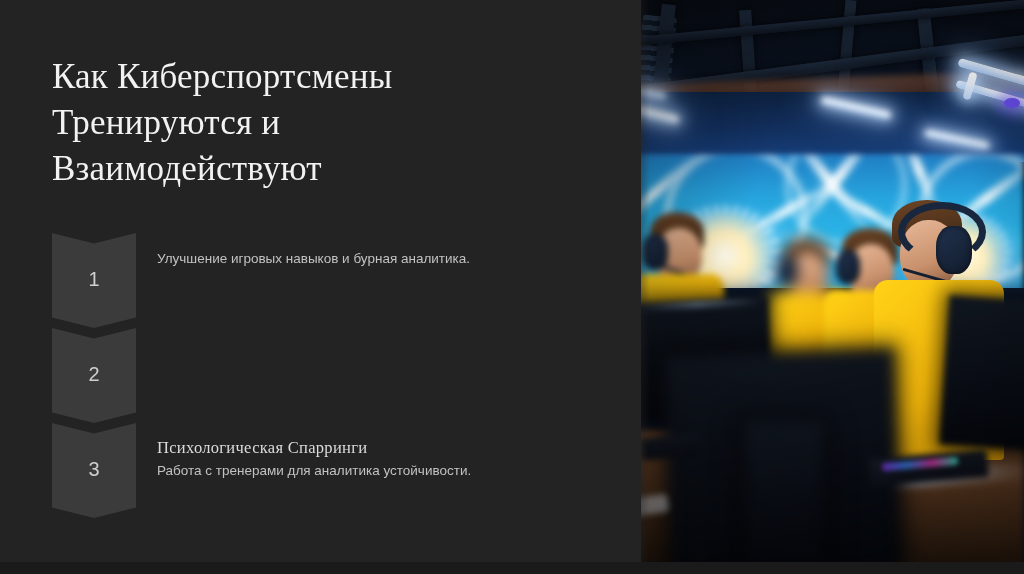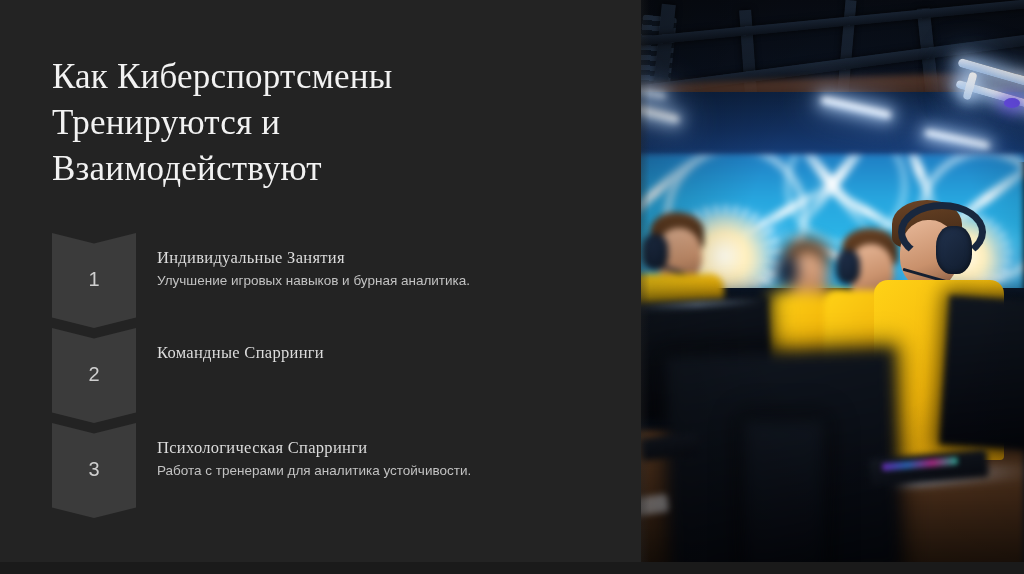--- a/index.html
+++ b/index.html
@@ -474,31 +474,29 @@
 Тренируются и
 Взаимодействуют</div>
 
     <div class="steps">
 
       <div class="step">
         <div class="step-badge">
           <span class="step-badge-num">1</span>
         </div>
         <div class="step-text">
-          <div class="step-heading">Индивидуальные Занятия</div>
           <div class="step-desc">Улучшение игровых навыков и бурная аналитика.</div>
         </div>
       </div>
 
       <div class="step">
         <div class="step-badge">
           <span class="step-badge-num">2</span>
         </div>
         <div class="step-text">
-          <div class="step-heading">Командные Спарринги</div>
         </div>
       </div>
 
       <div class="step">
         <div class="step-badge">
           <span class="step-badge-num">3</span>
         </div>
         <div class="step-text">
           <div class="step-heading">Психологическая Спарринги</div>
           <div class="step-desc">Работа с тренерами для аналитика устойчивости.</div>

